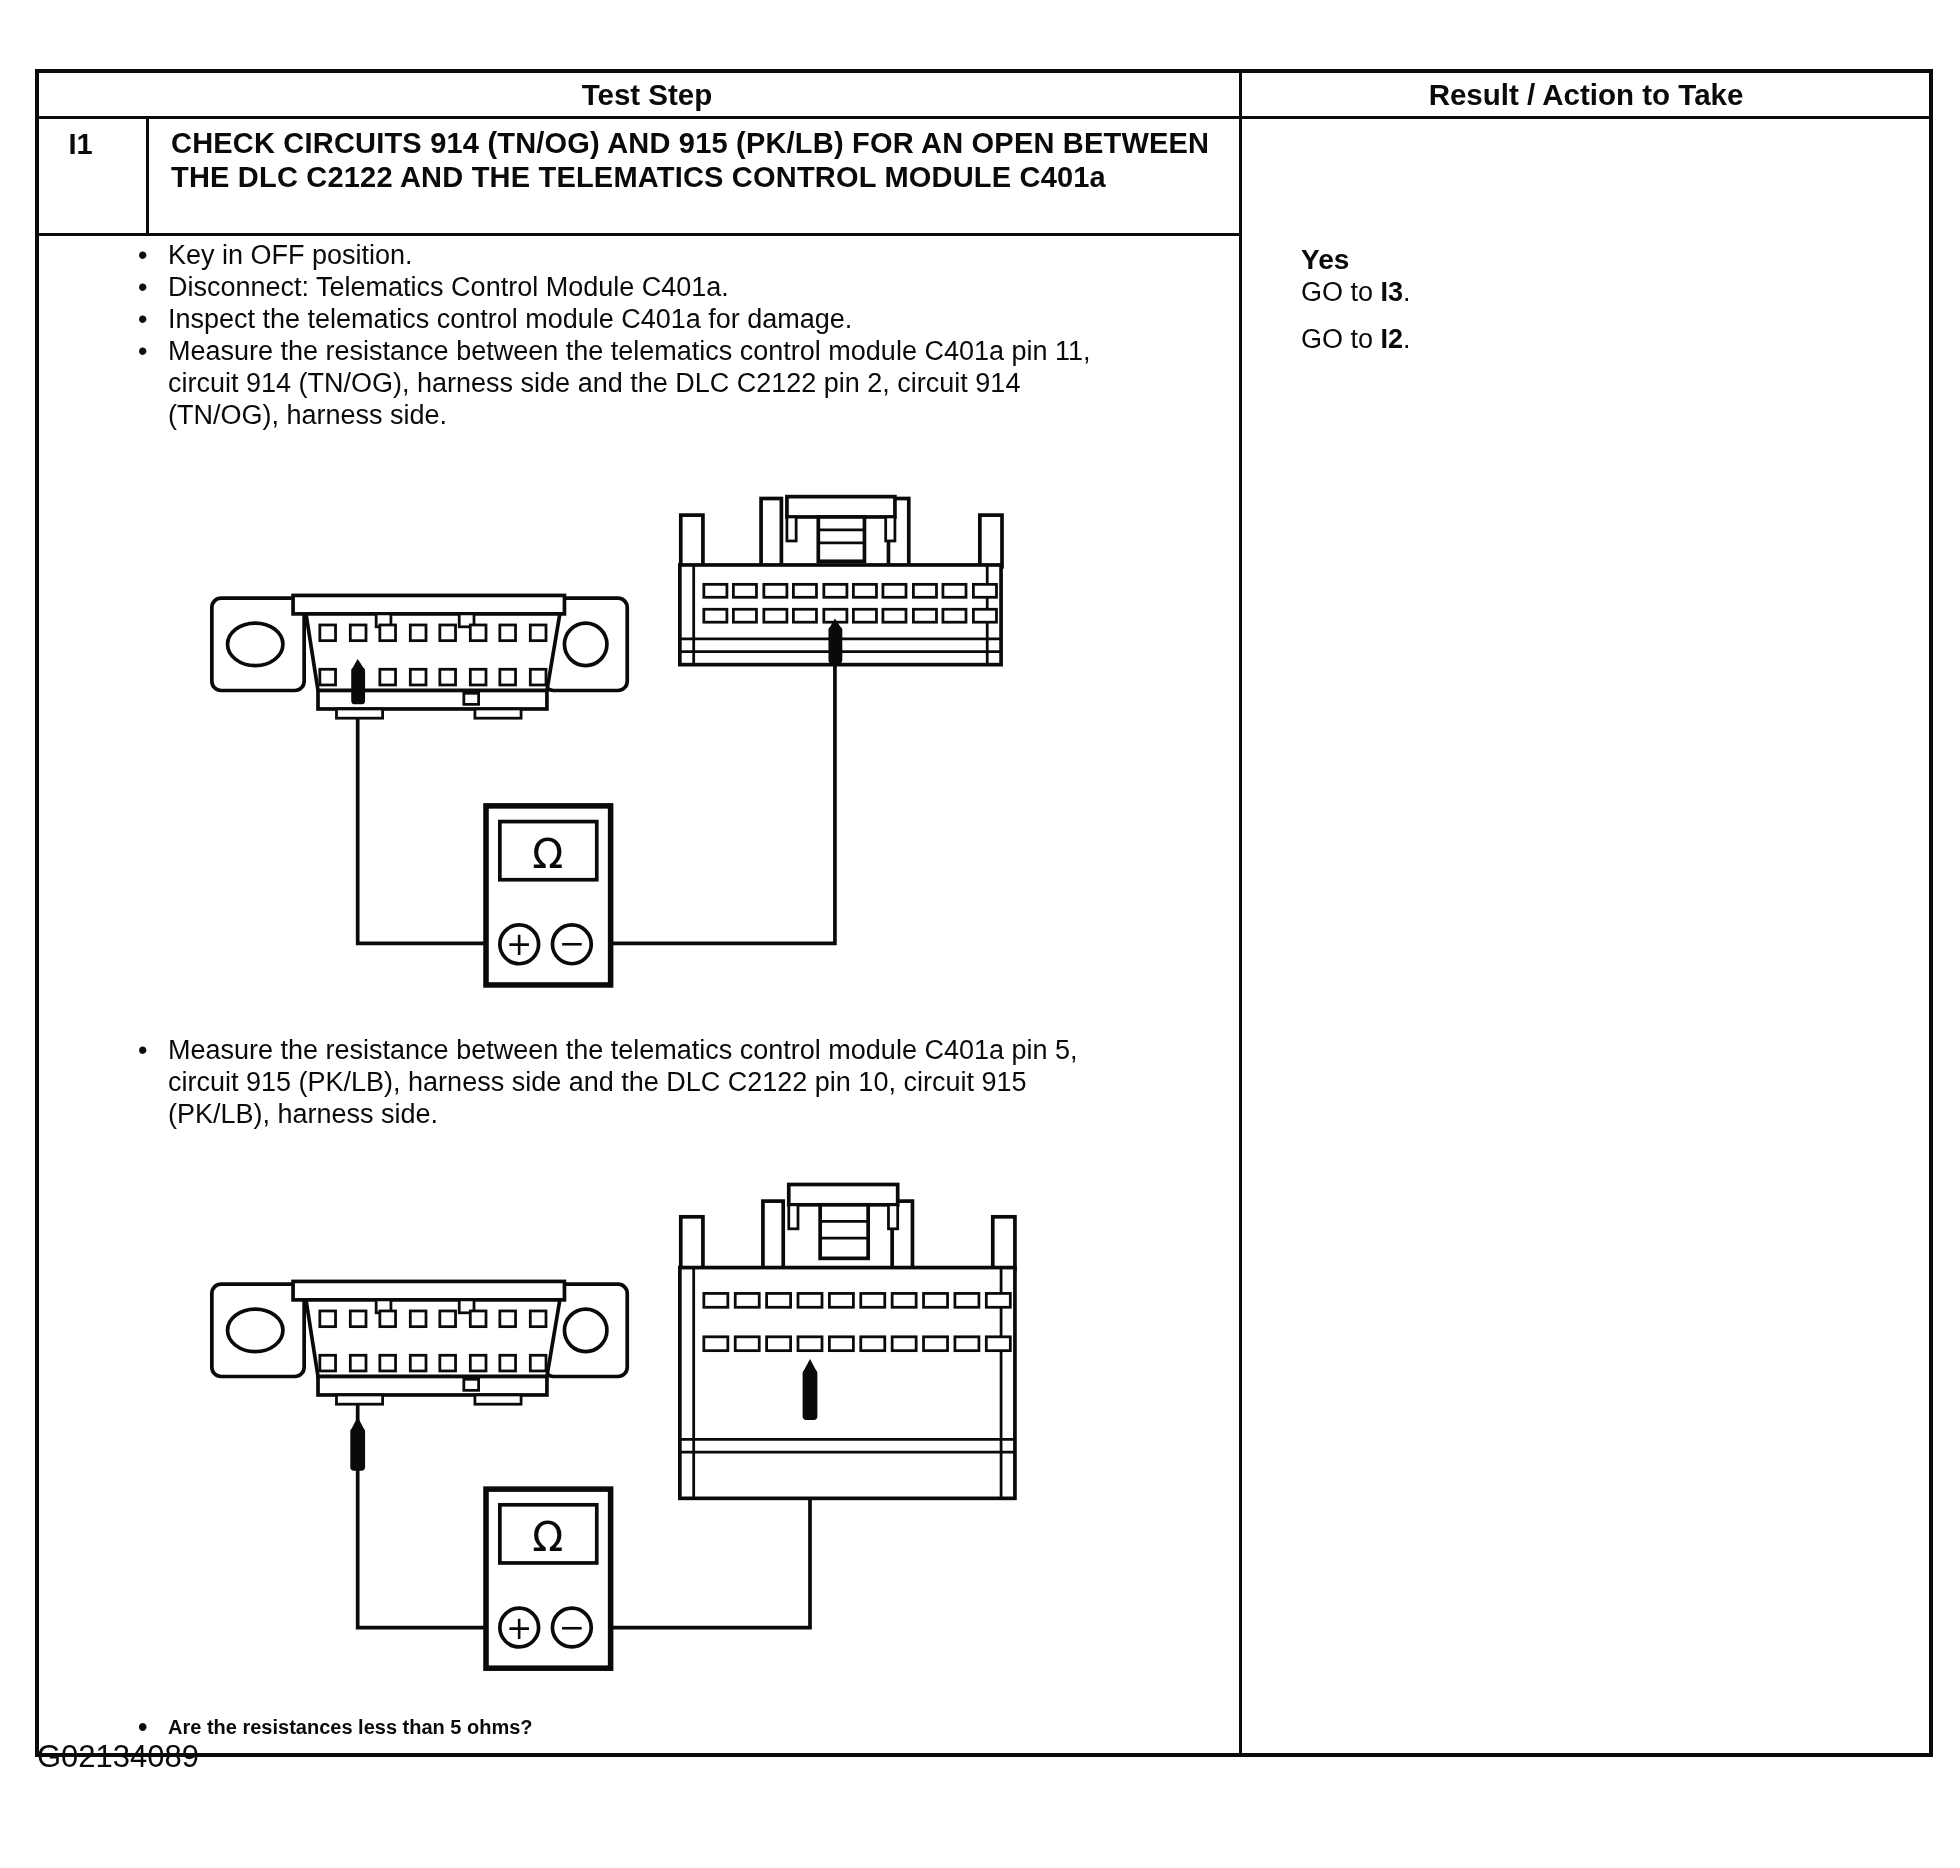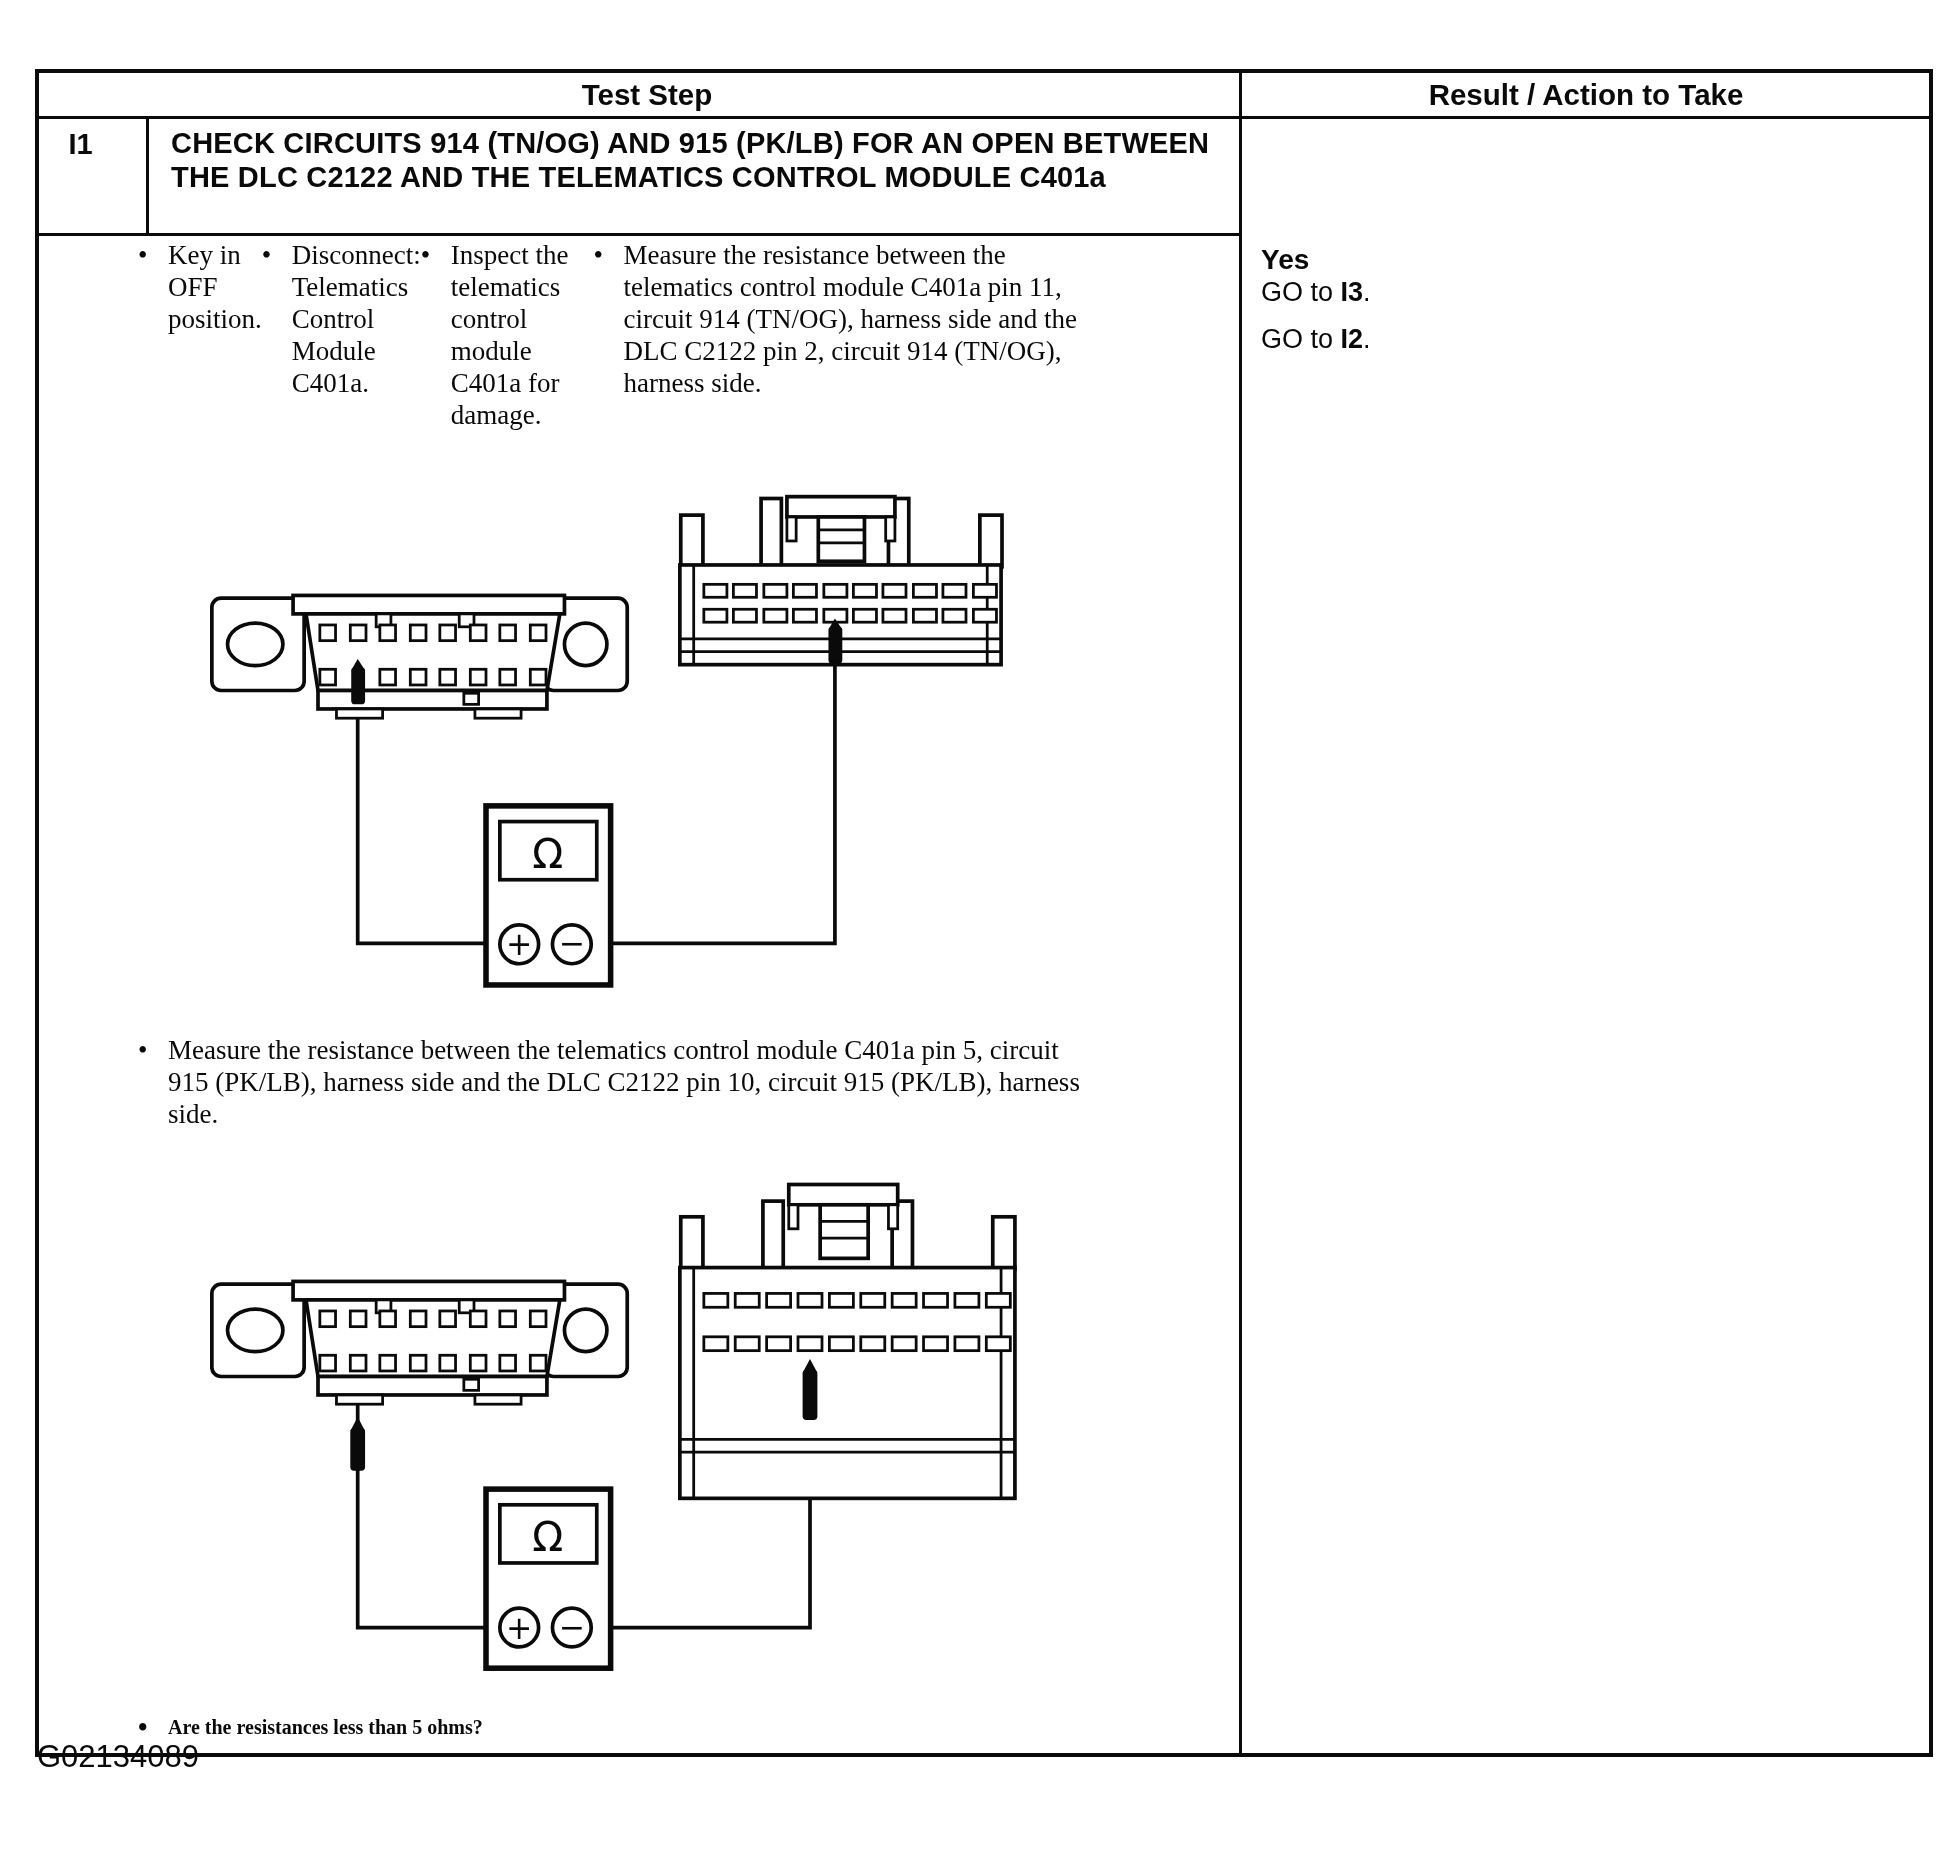--- a/index.html
+++ b/index.html
@@ -15,32 +15,32 @@
   .vline-step{left:146px;top:118px;width:2.8px;height:116px;background:#0a0a0a;}
   .hline-title{left:35px;top:233px;width:1204px;height:2.8px;background:#0a0a0a;}
   
   .hdr{font-weight:bold;font-size:29.5px;line-height:33px;text-align:center;}
   .hdr-left{left:35px;top:78px;width:1224px;}
   .hdr-right{left:1242px;top:78px;width:688px;}
   
   .step-id{left:35px;top:128px;width:91px;text-align:center;font-weight:bold;font-size:29px;}
   .step-title{left:163px;top:126px;width:1061px;font-weight:bold;font-size:29px;line-height:34px;letter-spacing:0.2px;margin-left:8px;}
   
-  .bullets{display:flex;flex-direction:row;font-family:Liberation Serif, serif;}
+  .bullets{display:flex;flex-direction:column;}
   .bullet-item{display:flex;align-items:flex-start;font-size:27px;line-height:32px;}
   .bullet-marker{width:30px;flex:0 0 30px;font-size:27px;line-height:32px;}
   .bullet-marker::before{content:"\2022";}
   .bullet-text{flex:1 1 auto;}
   .bullets-1{left:138px;top:239px;width:964px;}
   .bullets-2{left:138px;top:1034px;width:964px;}
   .question{left:138px;top:1711px;width:1015px;}
   .question .bullet-item{font-weight:bold;font-size:20px;}
   
   .results{left:1261px;top:243px;width:637px;font-size:27px;line-height:32px;}
-  .result-block{margin-bottom:14.8px;}
+  .result-block{margin-bottom:14.8px;margin-left:40px;}
   .result-answer{font-weight:bold;font-size:28px;line-height:33px;}
   .result-step{font-weight:bold;}
   
   .figure-id{left:37px;top:1739px;font-size:31px;}
   
   .diag{position:absolute;}
   .diag1{left:198px;top:480px;}
   .diag2{left:198px;top:1166px;}
   svg .ln{stroke:#0a0a0a;fill:none;}
   svg .box{stroke:#0a0a0a;fill:#ffffff;}

